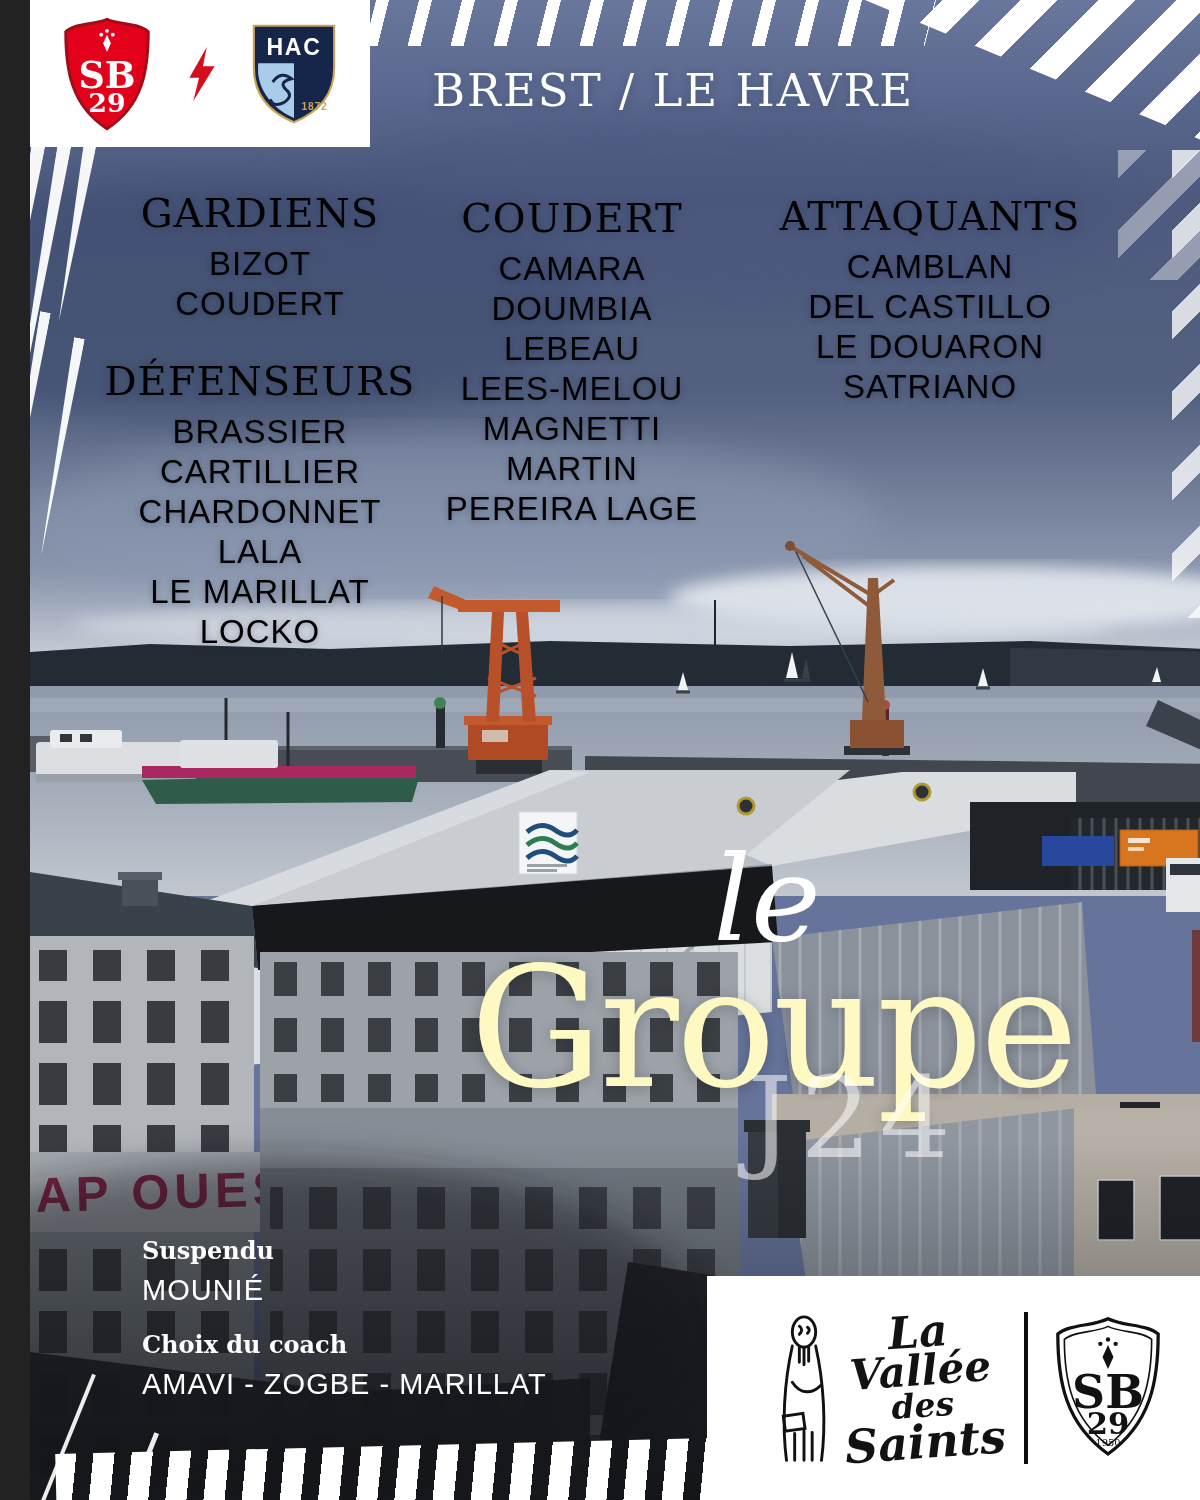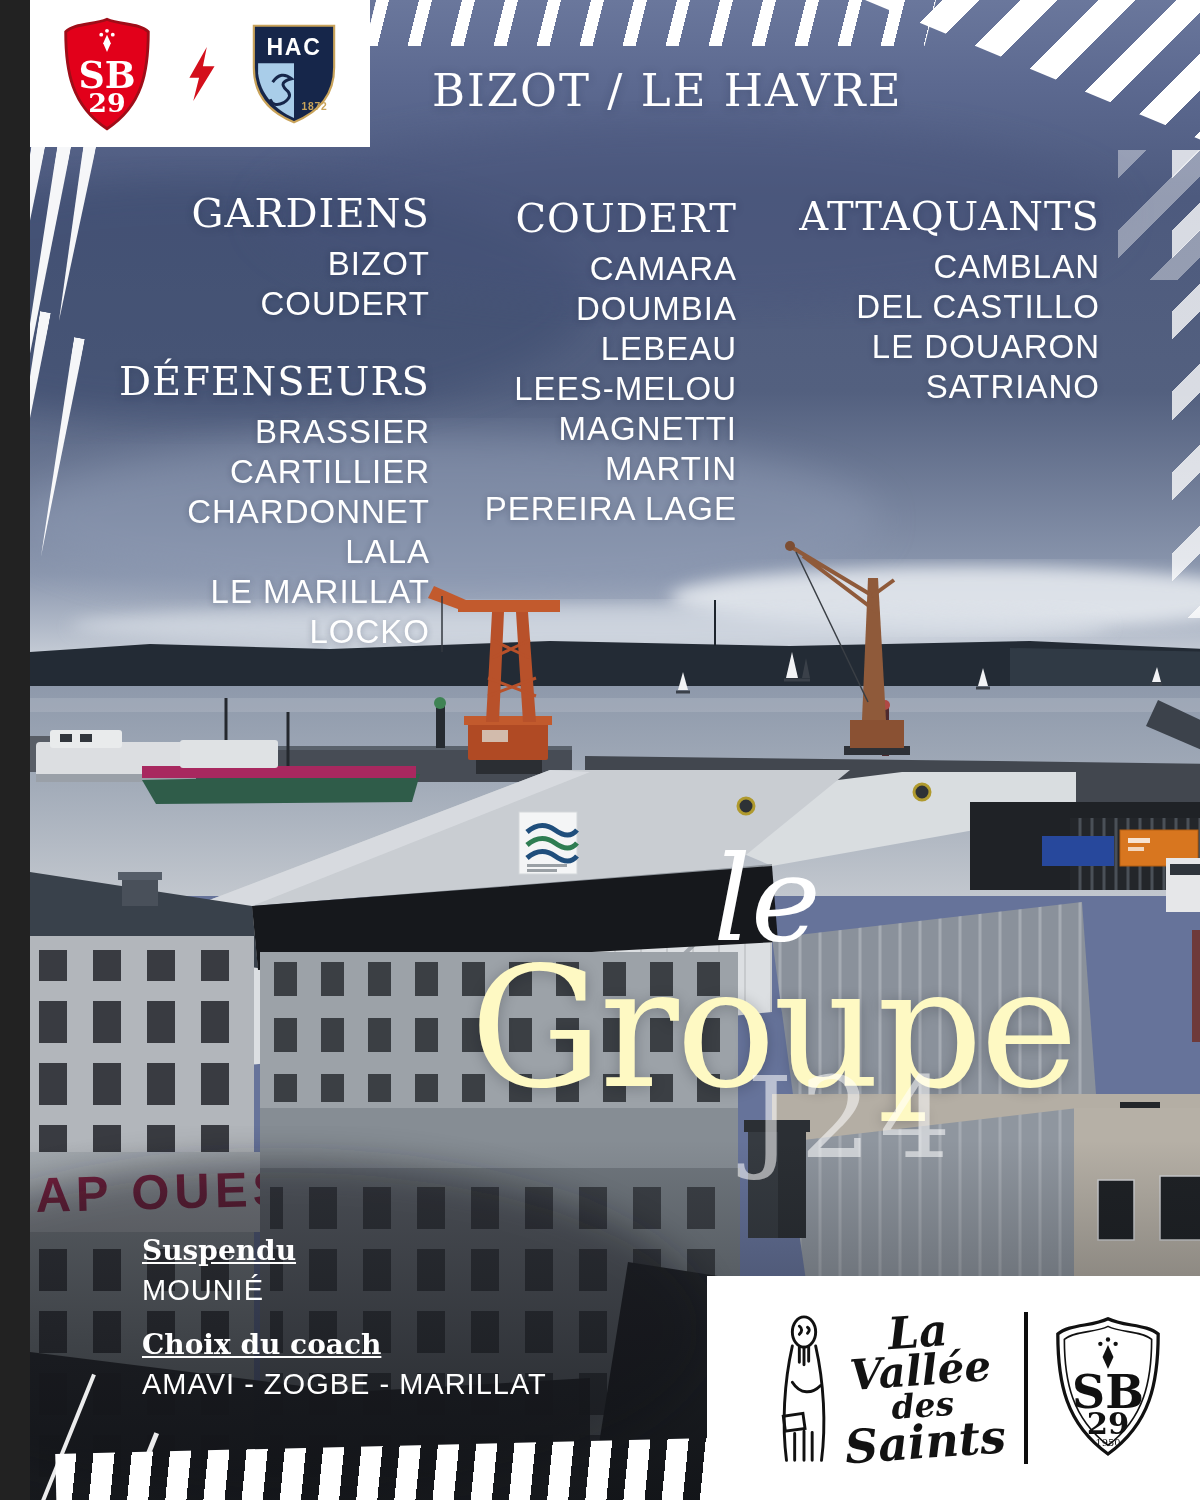--- a/index.html
+++ b/index.html
@@ -32,41 +32,41 @@
     background:repeating-linear-gradient(97deg,#fff 0 21px,transparent 21px 38px);}
 
   
   .logo-box{left:0;top:0;width:340px;height:147px;background:#fff;display:flex;
     align-items:center;justify-content:center;gap:26px;z-index:6;}
 
   
   .match-title{left:402px;top:64px;width:560px;color:#fff;
     font-family:"DejaVu Serif","Liberation Serif",serif;font-size:45px;letter-spacing:2px;
     text-shadow:0 1px 8px rgba(20,30,55,.25);z-index:5;white-space:nowrap;}
-  .col{color:#ffffff;text-align:right;z-index:5;}
+  .col{color:#000000;text-align:center;z-index:5;}
   .col1{left:60px;top:190px;width:340px;}
   .col2{left:377px;top:195px;width:330px;}
   .col3{left:730px;top:193px;width:340px;}
   .sec-title{font-family:"DejaVu Serif","Liberation Serif",serif;font-size:40px;
     letter-spacing:1px;line-height:46px;text-shadow:0 1px 8px rgba(20,30,55,.3);}
   .sec{margin-bottom:34px;}
   .player{font-size:33px;letter-spacing:1px;line-height:40px;
     text-shadow:0 1px 6px rgba(20,30,55,.3);}
   .sec-title{margin-bottom:8px;}
 
   .t-le{left:662px;top:840px;width:150px;text-align:center;color:#fff;z-index:5;
     font-family:"DejaVu Serif","Liberation Serif",serif;font-style:italic;font-size:118px;line-height:1;}
   .t-groupe{left:440px;top:946px;width:680px;text-align:left;color:#fef9c3;z-index:5;
     font-family:"DejaVu Serif","Liberation Serif",serif;font-size:166px;line-height:1;letter-spacing:-3px;
     text-shadow:0 2px 14px rgba(10,15,25,.25);}
   .t-j24{left:578px;top:1062px;width:490px;text-align:center;color:rgba(255,255,255,.55);z-index:5;
     font-family:"DejaVu Serif","Liberation Serif",serif;font-size:112px;line-height:1;letter-spacing:8px;}
 
   .notes{left:112px;top:1230px;width:560px;color:#fff;z-index:5;}
-  .note-lbl{font-family:"DejaVu Serif","Liberation Serif",serif;font-weight:bold;font-size:28px;line-height:42px;text-decoration:underline;}
+  .note-lbl{font-family:"DejaVu Serif","Liberation Serif",serif;font-weight:bold;font-size:24px;line-height:42px;}
   .note-val{font-size:29px;line-height:36px;letter-spacing:1px;margin-bottom:16px;}
 
   
   .partner{left:677px;top:1276px;width:523px;height:224px;background:#fff;z-index:6;
     display:flex;align-items:center;justify-content:center;}
   .vds-text{font-family:"DejaVu Serif","Liberation Serif",serif;font-style:italic;font-weight:bold;
     color:#121212;text-align:center;line-height:.92;transform:rotate(-4deg);margin:0 6px 0 2px;}
   .vds-l1{font-size:44px;} .vds-l2{font-size:42px;} .vds-l3{font-size:33px;} .vds-l4{font-size:46px;}
   .divider{width:4px;height:152px;background:#0d0d0d;margin:0 20px 0 16px;}
 </style>
@@ -294,21 +294,21 @@
     </svg>
     <svg width="94" height="112" viewBox="0 0 110 125">
       <path d="M8 6 H102 V55 C102 88 82 108 55 119 C28 108 8 88 8 55 Z" fill="#16264a" stroke="#c9a35a" stroke-width="2.5"></path>
       <path d="M13 50 L55 50 L55 114 C32 104 16 86 13 62 Z" fill="#a9cde9"></path>
       <path d="M30 72 q10 -14 22 -4 q-16 4 -6 13 q9 7 -3 15 q-12 6 -16 -4" stroke="#16264a" stroke-width="3.5" fill="none"></path>
       <text x="55" y="40" text-anchor="middle" font-family="Liberation Sans, sans-serif" font-weight="bold" font-size="27" letter-spacing="2" fill="#fff">HAC</text>
       <text x="79" y="105" text-anchor="middle" font-family="Liberation Sans, sans-serif" font-weight="bold" font-size="12" letter-spacing="1" fill="#c9a35a">1872</text>
     </svg>
   </div>
 
-  <div class="abs match-title">BIZOT / LE HAVRE</div>
+  <div class="abs match-title">BREST / LE HAVRE</div>
 
   <div class="abs col col1">
     <div class="sec">
       <div class="sec-title">GARDIENS</div>
       <div class="player">BIZOT</div>
       <div class="player">COUDERT</div>
     </div>
     <div class="sec">
       <div class="sec-title">DÉFENSEURS</div>
       <div class="player">BRASSIER</div>

